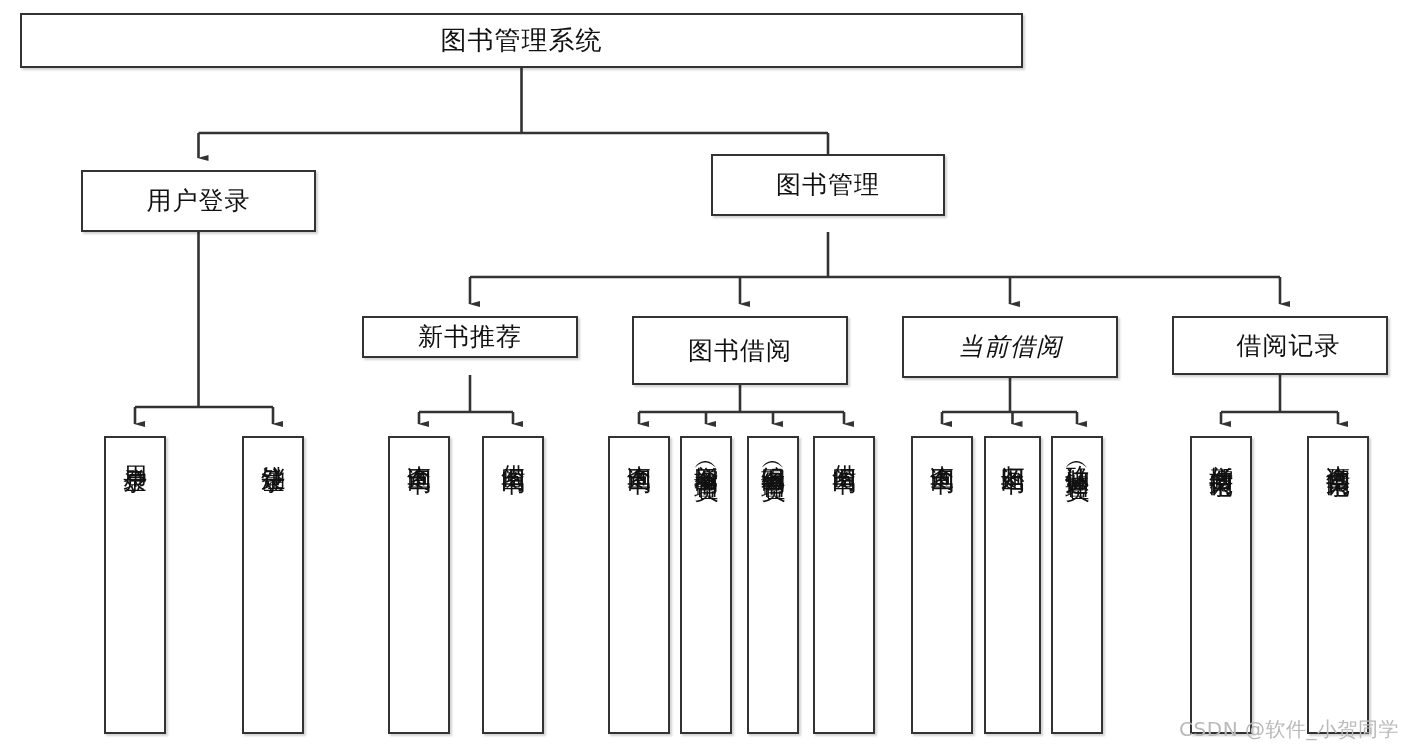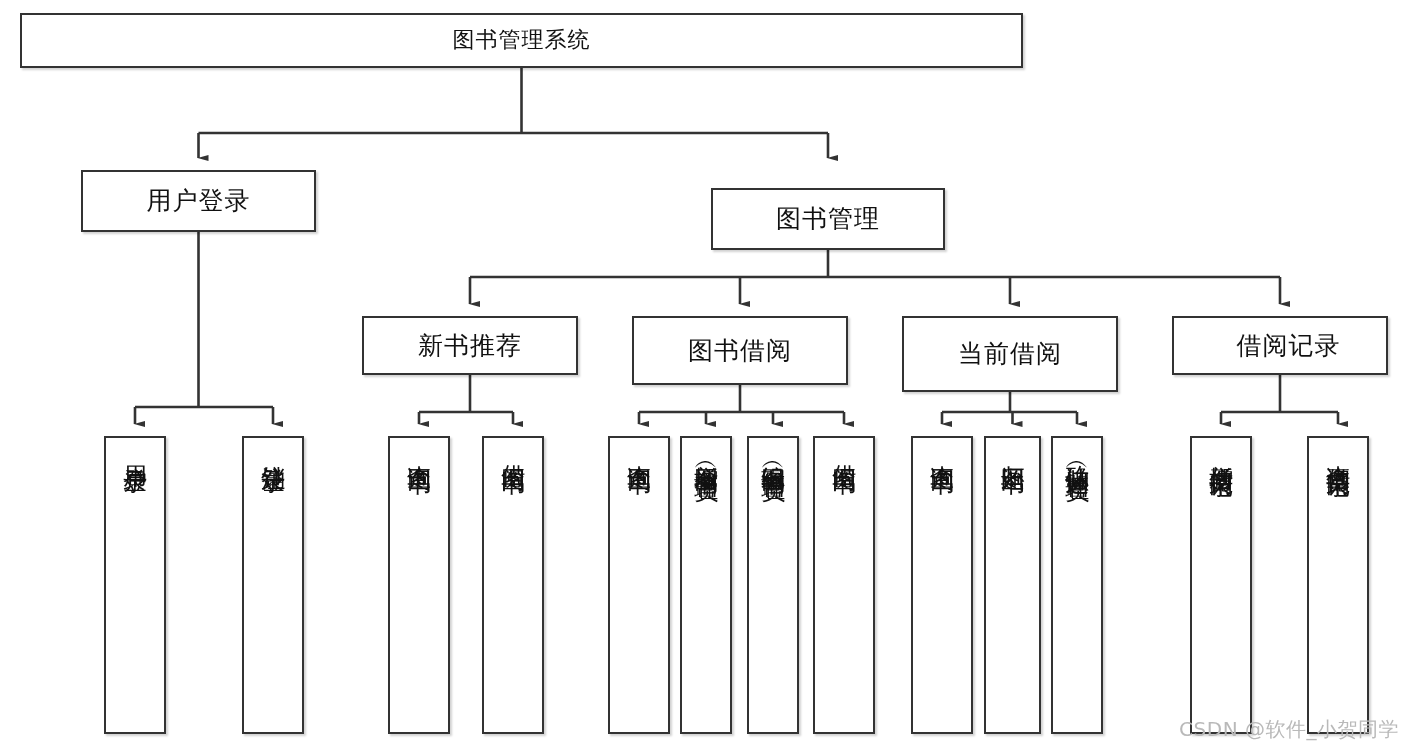--- a/index.html
+++ b/index.html
@@ -35,21 +35,21 @@
     align-items: center;
     justify-content: center;
     color: #111111;
   }
   .node-h {
     font-size: 25px;
     letter-spacing: 1px;
     line-height: 1.1;
     white-space: nowrap;
   }
-  .node-root .node-h { font-size: 22px; }
+  .node-root .node-h { font-size: 26px; }
   .node-leaf {
     align-items: flex-start;
     justify-content: center;
     padding-top: 8px;
   }
   .node-v {
     writing-mode: vertical-rl;
     text-orientation: upright;
     font-size: 24px;
     line-height: 1.18;
@@ -114,30 +114,30 @@
       </g>
   </svg>
 
   <div id="node-layer">
       <div class="node node-root" style="left: 20px; top: 13px; width: 1003px; height: 55px;">
         <span class="node-h">图书管理系统</span>
       </div>
       <div class="node node-l1" style="left: 81px; top: 170px; width: 235px; height: 62px;">
         <span class="node-h">用户登录</span>
       </div>
-      <div class="node node-l1" style="left: 711px; top: 188px; width: 234px; height: 62px;">
+      <div class="node node-l1" style="left: 711px; top: 154px; width: 234px; height: 62px;">
         <span class="node-h">图书管理</span>
       </div>
-      <div class="node node-l2" style="left: 362px; top: 316px; width: 216px; height: 59px;">
+      <div class="node node-l2" style="left: 362px; top: 316px; width: 216px; height: 42px;">
         <span class="node-h">新书推荐</span>
       </div>
       <div class="node node-l2" style="left: 632px; top: 316px; width: 216px; height: 69px;">
         <span class="node-h">图书借阅</span>
       </div>
-      <div class="node node-l2" style="left: 902px; top: 316px; width: 216px; height: 76px;">
+      <div class="node node-l2" style="left: 902px; top: 316px; width: 216px; height: 62px; font-style: italic;">
         <span class="node-h">当前借阅</span>
       </div>
       <div class="node node-l2" style="left: 1172px; top: 316px; width: 216px; height: 59px; padding-left: 17px;">
         <span class="node-h">借阅记录</span>
       </div>
       <div class="node node-leafbox node-leaf" style="left: 104px; top: 436px; width: 62px; height: 298px;">
         <span class="node-v">用户登录</span>
       </div>
       <div class="node node-leafbox node-leaf" style="left: 242px; top: 436px; width: 62px; height: 298px;">
         <span class="node-v">注销登录</span>

